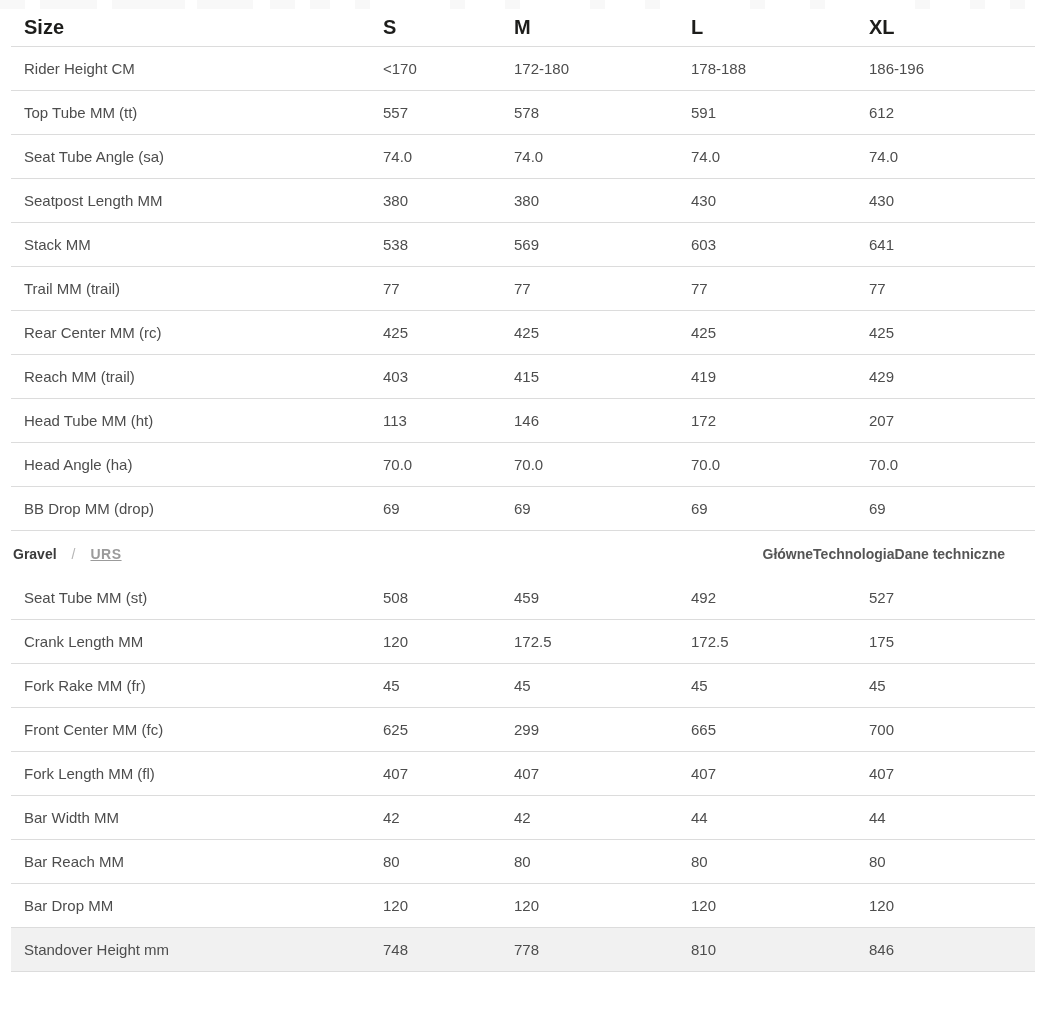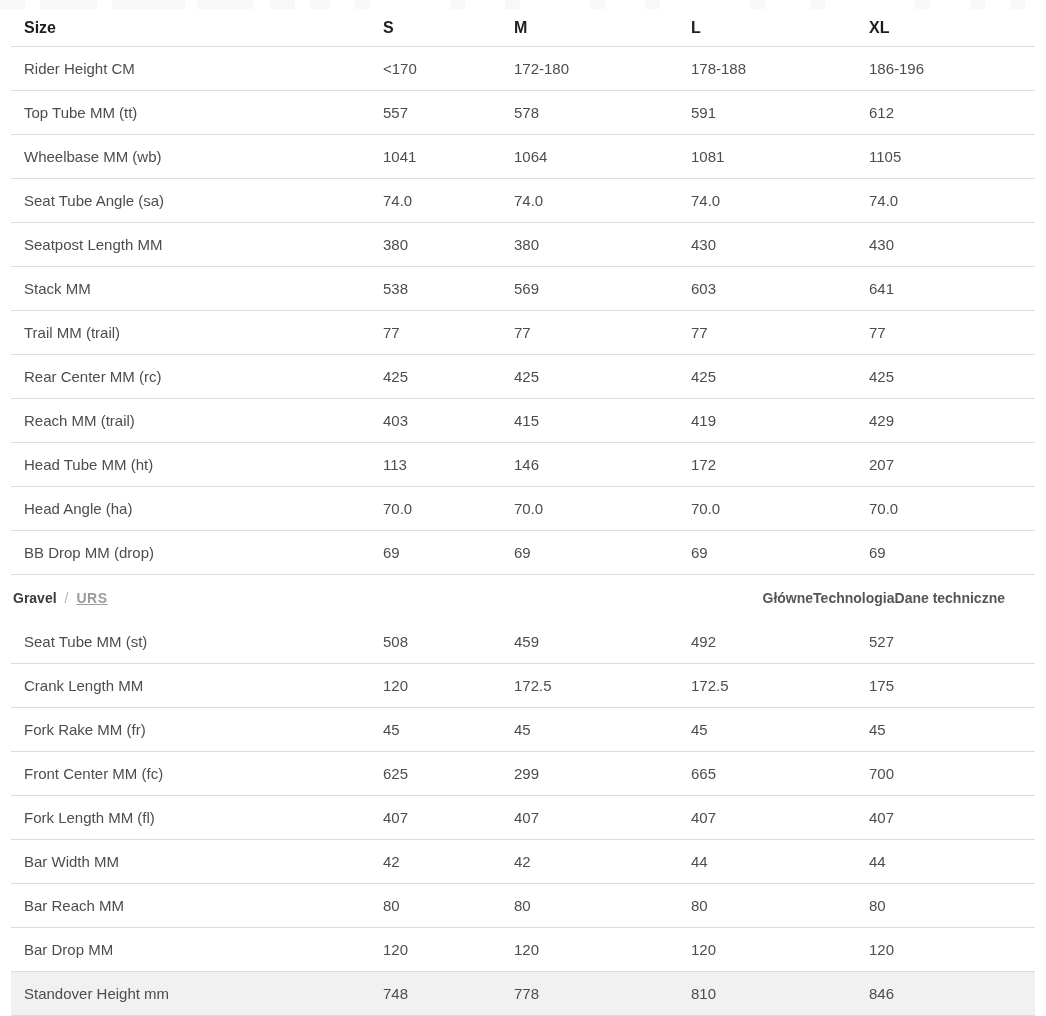--- a/index.html
+++ b/index.html
@@ -37,38 +37,38 @@
     grid-template-columns: 359px 131px 177px 178px 1fr;
     align-items: center;
     padding-left: 13px;
     height: 44px;
     border-bottom: 1px solid var(--border);
     font-size: 15px;
     color: var(--text-body);
   }
   .header-row {
     height: 38px;
-    font-size: 16px;
+    font-size: 20px;
     font-weight: 700;
     color: var(--text-primary);
   }
   .data-row.highlighted { background: var(--highlight-row-bg); }
   .row-label, .cell { white-space: nowrap; overflow: hidden; }
   .sticky-bar {
     display: flex;
     align-items: center;
     height: 45px;
     padding-left: 2px;
     padding-right: 30px;
     background: var(--page-bg);
   }
   .breadcrumb {
     display: flex;
     align-items: center;
-    gap: 8px;
+    gap: 15px;
     font-size: 14px;
   }
   .crumb-category {
     font-weight: 700;
     color: #3a3a3a;
     cursor: pointer;
   }
   .crumb-sep { color: #b5b5b5; font-weight: 400; }
   .crumb-model {
     font-weight: 700;
@@ -129,27 +129,20 @@
         <span class="cell">186-196</span>
       </div>
       <div class="grid-row data-row">
         <span class="row-label">Top Tube MM (tt)</span>
         <span class="cell">557</span>
         <span class="cell">578</span>
         <span class="cell">591</span>
         <span class="cell">612</span>
       </div>
       <div class="grid-row data-row">
-        <span class="row-label">Wheelbase MM (wb)</span>
-        <span class="cell">1041</span>
-        <span class="cell">1064</span>
-        <span class="cell">1081</span>
-        <span class="cell">1105</span>
-      </div>
-      <div class="grid-row data-row">
         <span class="row-label">Seat Tube Angle (sa)</span>
         <span class="cell">74.0</span>
         <span class="cell">74.0</span>
         <span class="cell">74.0</span>
         <span class="cell">74.0</span>
       </div>
       <div class="grid-row data-row">
         <span class="row-label">Seatpost Length MM</span>
         <span class="cell">380</span>
         <span class="cell">380</span>

